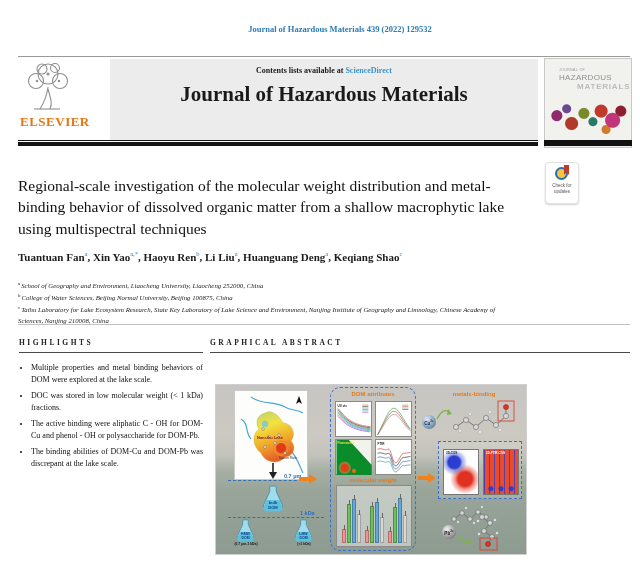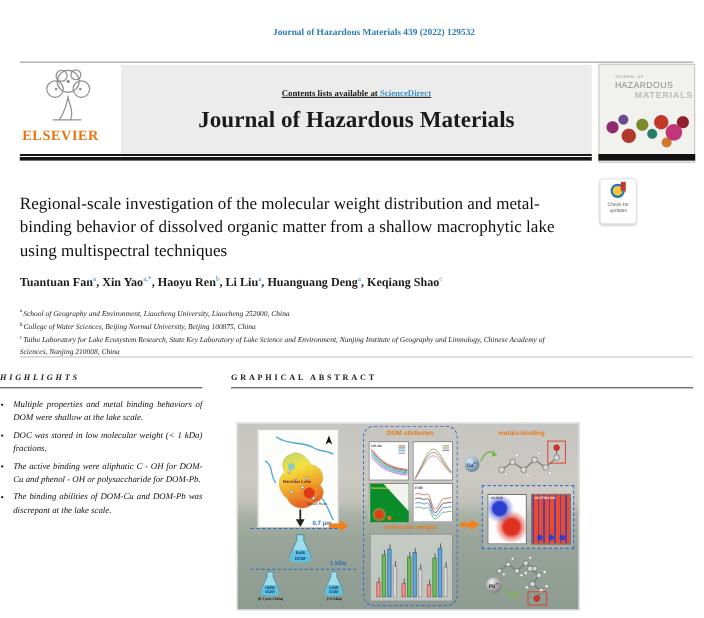--- a/index.html
+++ b/index.html
@@ -3,24 +3,24 @@
 <meta charset="utf-8">
 <style>
   html,body{margin:0;padding:0;background:#fff;}
   .page{position:relative;width:640px;height:562px;background:#fff;font-family:"Liberation Serif",serif;color:#111;overflow:hidden;padding-left:40px;}
 
   
   .citation{position:absolute;top:24px;left:0;width:100%;text-align:center;font-size:8.5px;font-weight:600;color:#2d7cb5;}
   .top-rule{position:absolute;left:18px;top:56px;width:612px;border-top:1px solid #9a9a9a;}
 
   
-  .elsevier{position:absolute;left:4px;top:59px;width:86px;height:80px;text-align:right;}
+  .elsevier{position:absolute;left:20px;top:59px;width:86px;height:80px;text-align:left;}
   .elsevier-name{color:#e87511;font-size:13px;font-weight:700;letter-spacing:.5px;margin-top:-3px;}
   .header-box{position:absolute;left:110px;top:59px;width:428px;height:81px;background:#ececec;text-align:center;}
-  .contents-line{margin-top:21px;font-size:8px;font-weight:700;color:#1a1a1a;text-decoration:underline;}
+  .contents-line{margin-top:7px;font-size:8px;font-weight:700;color:#1a1a1a;}
   .link{color:#3d93c8;}
   .journal-title{margin-top:7px;font-size:21px;color:#1a1a1a;font-weight:600;}
   .homepage-line{margin-top:13px;font-family:"Liberation Sans",sans-serif;font-size:7.5px;font-weight:700;color:#222;}
   .black-bar{position:absolute;left:18px;top:140px;width:520px;height:6px;background:linear-gradient(#161616 1.5px,#fff 1.5px,#fff 2.5px,#161616 2.5px);}
 
   
   .cover{position:absolute;left:544px;top:58px;width:86px;height:88px;background:#f1f1ee;border:1px solid #c8c8c8;overflow:hidden;font-family:"Liberation Sans",sans-serif;}
   .cover-jo{margin:9px 0 0 14px;font-size:3.5px;color:#9a9a9a;letter-spacing:.4px;}
   .cover-t1{margin:1px 0 0 14px;font-size:8px;font-weight:400;color:#8e8e8e;letter-spacing:.3px;}
   .cover-t2{margin:0 0 0 32px;font-size:8px;font-weight:700;color:#bcbcbc;letter-spacing:.8px;}
@@ -50,21 +50,21 @@
   .authors{position:absolute;left:18px;top:250px;width:580px;font-size:11px;font-weight:600;color:#1c1c1c;}
   .auth-sup{font-size:6.5px;vertical-align:super;color:#2d7cb5;font-weight:400;}
   .affiliations{position:absolute;left:18px;top:280px;width:500px;font-style:italic;font-size:6.8px;line-height:1.6;color:#222;}
   .aff-sup{font-style:normal;font-size:4.8px;vertical-align:super;margin-right:1px;}
 
   .mid-rule{position:absolute;left:18px;top:324px;width:612px;border-top:1px solid #c2c2c2;}
 
   
   .col-heading{font-size:7.5px;font-weight:700;letter-spacing:2.5px;color:#222;}
   .col-rule{border-top:1.2px solid #4a4a4a;margin-top:5px;}
-  .hl-col{position:absolute;left:0;top:338px;width:184px;font-style:italic;}
+  .hl-col{position:absolute;left:19px;top:338px;width:184px;}
   .hl-list{margin:9px 0 0 12px;padding:0;font-size:8px;line-height:1.5;text-align:justify;color:#101010;}
   .hl-list li{margin-bottom:4px;}
   .ga-col{position:absolute;left:210px;top:338px;width:420px;}
 
   
   .ga{position:absolute;left:215px;top:384px;width:310px;height:169px;border:1px solid #cfcfcf;overflow:hidden;font-family:"Liberation Sans",sans-serif;
     background:linear-gradient(180deg,#c6c5c1 0%,#ccc9c2 30%,#c2c2ba 42%,#a8b0a4 50%,#9aa59a 62%,#93a096 80%,#8e9b91 100%);}
   .ga *{box-sizing:border-box;}
   .ga-abs{position:absolute;}
   .ga-map{left:18px;top:5px;width:74px;height:90px;background:#fdfdfb;border:1px solid #c9c9c9;}
@@ -169,21 +169,21 @@
     <div><sup class="aff-sup">b</sup><span>College of Water Sciences, Beijing Normal University, Beijing 100875, China</span></div>
     <div><sup class="aff-sup">c</sup><span>Taihu Laboratory for Lake Ecosystem Research, State Key Laboratory of Lake Science and Environment, Nanjing Institute of Geography and Limnology, Chinese Academy of Sciences, Nanjing 210008, China</span></div>
   </div>
 
   <div class="mid-rule"></div>
 
   <div class="hl-col">
     <div class="col-heading">HIGHLIGHTS</div>
     <div class="col-rule"></div>
     <ul class="hl-list">
-      <li>Multiple properties and metal binding behaviors of DOM were shallow at the lake scale.</li>
+      <li>Multiple properties and metal binding behaviors of DOM were explored at the lake scale.</li>
       <li>DOC was stored in low molecular weight (&lt; 1 kDa) fractions.</li>
       <li>The active binding were aliphatic C - OH for DOM-Cu and phenol - OH or polysaccharide for DOM-Pb.</li>
       <li>The binding abilities of DOM-Cu and DOM-Pb was discrepant at the lake scale.</li>
     </ul>
   </div>
 
   <div class="ga-col">
     <div class="col-heading">GRAPHICAL ABSTRACT</div>
     <div class="col-rule"></div>
   </div>

